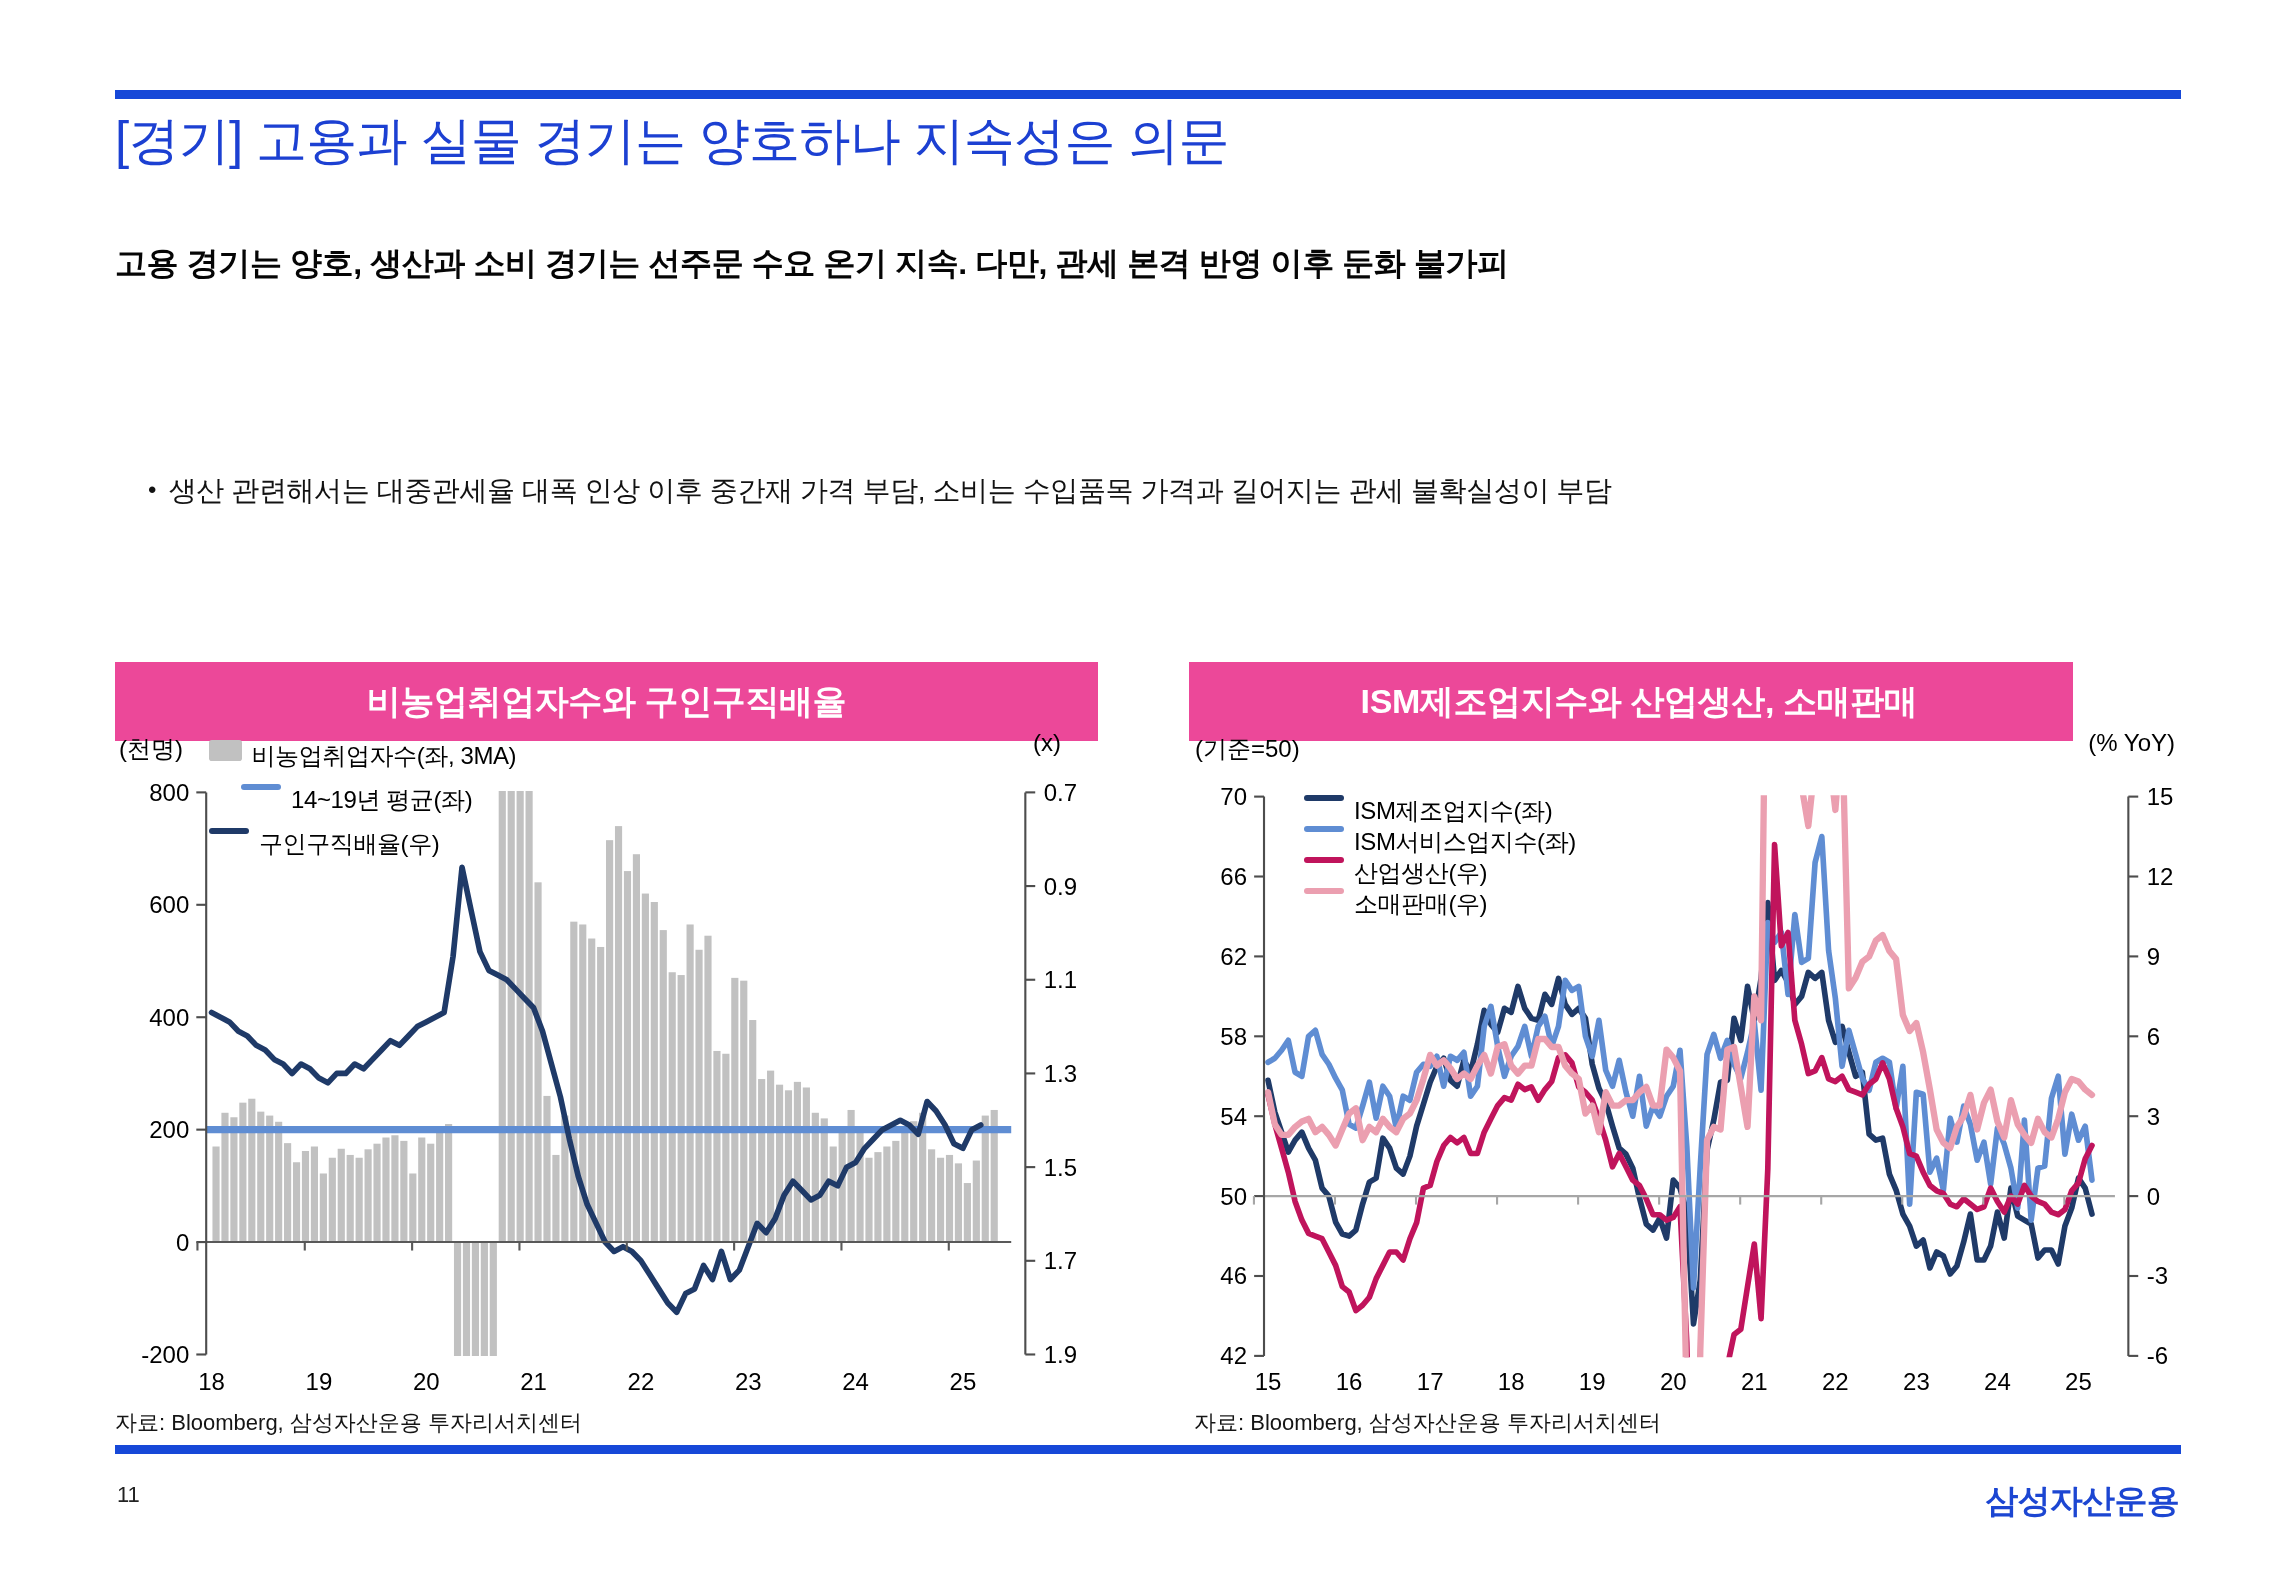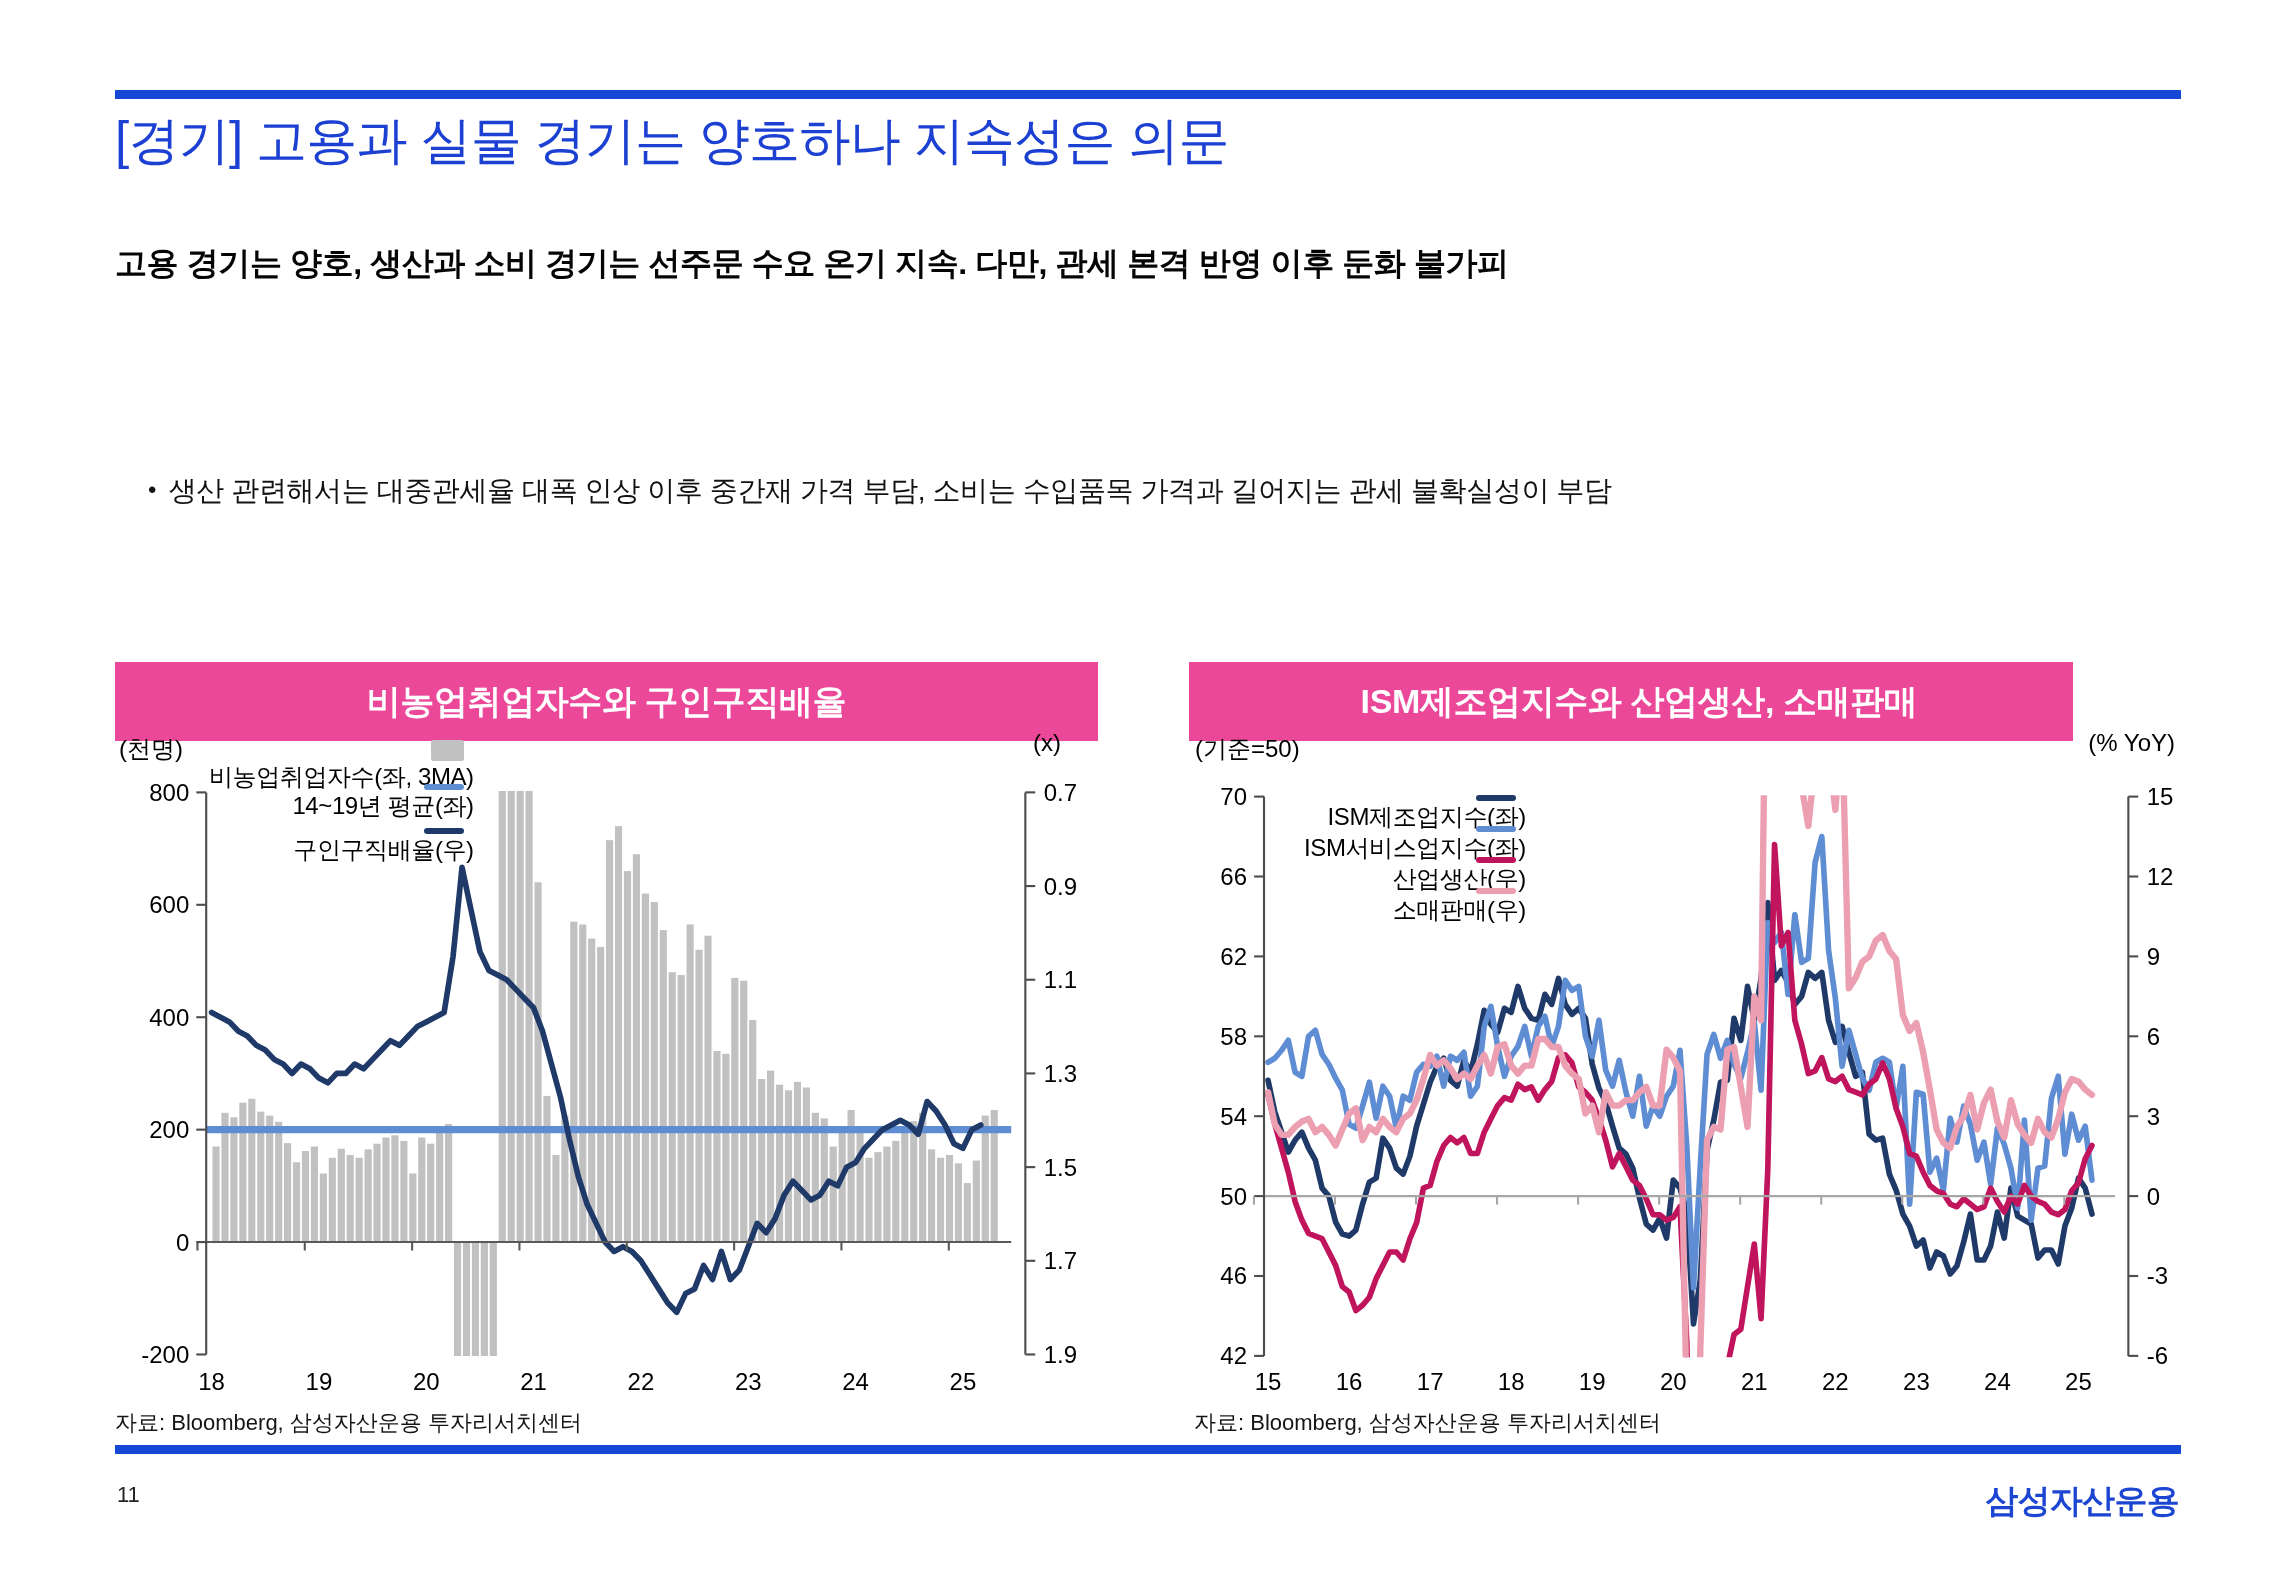--- a/index.html
+++ b/index.html
@@ -31,21 +31,21 @@
   .chart-band{
     position:absolute;top:634px;height:79px;background:#ec4899;color:#ffffff;
     display:flex;align-items:center;justify-content:center;font-size:34px;font-weight:700;
     letter-spacing:-0.4px;
     margin-top:28px;
   }
   .band-left{left:115px;width:983px;}
   .band-right{left:1189px;width:868px;padding-left:16px;}
   .axis-unit{position:absolute;font-size:24px;color:#000;white-space:nowrap;}
   .legend{position:absolute;display:flex;flex-direction:column;}
-  .legend .legend-item{display:flex;align-items:flex-end;white-space:nowrap;flex-direction:column;}
+  .legend .legend-item{display:flex;align-items:flex-start;white-space:nowrap;}
   .legend .sw{flex:none;display:inline-block;}
   .legend .lbl{font-size:24px;color:#000;letter-spacing:-0.4px;}
   .source{position:absolute;top:1408px;font-size:22px;color:#151515;white-space:nowrap;}
   .page-number{position:absolute;left:117px;top:1482px;font-size:22px;color:#222;}
   .logo{
     position:absolute;right:116px;top:1479px;font-size:33px;font-weight:700;color:#1c46d2;
     white-space:nowrap;letter-spacing:-0.7px;
   }
   svg text{font-family:"Liberation Sans","DejaVu Sans",sans-serif;}
 </style>

